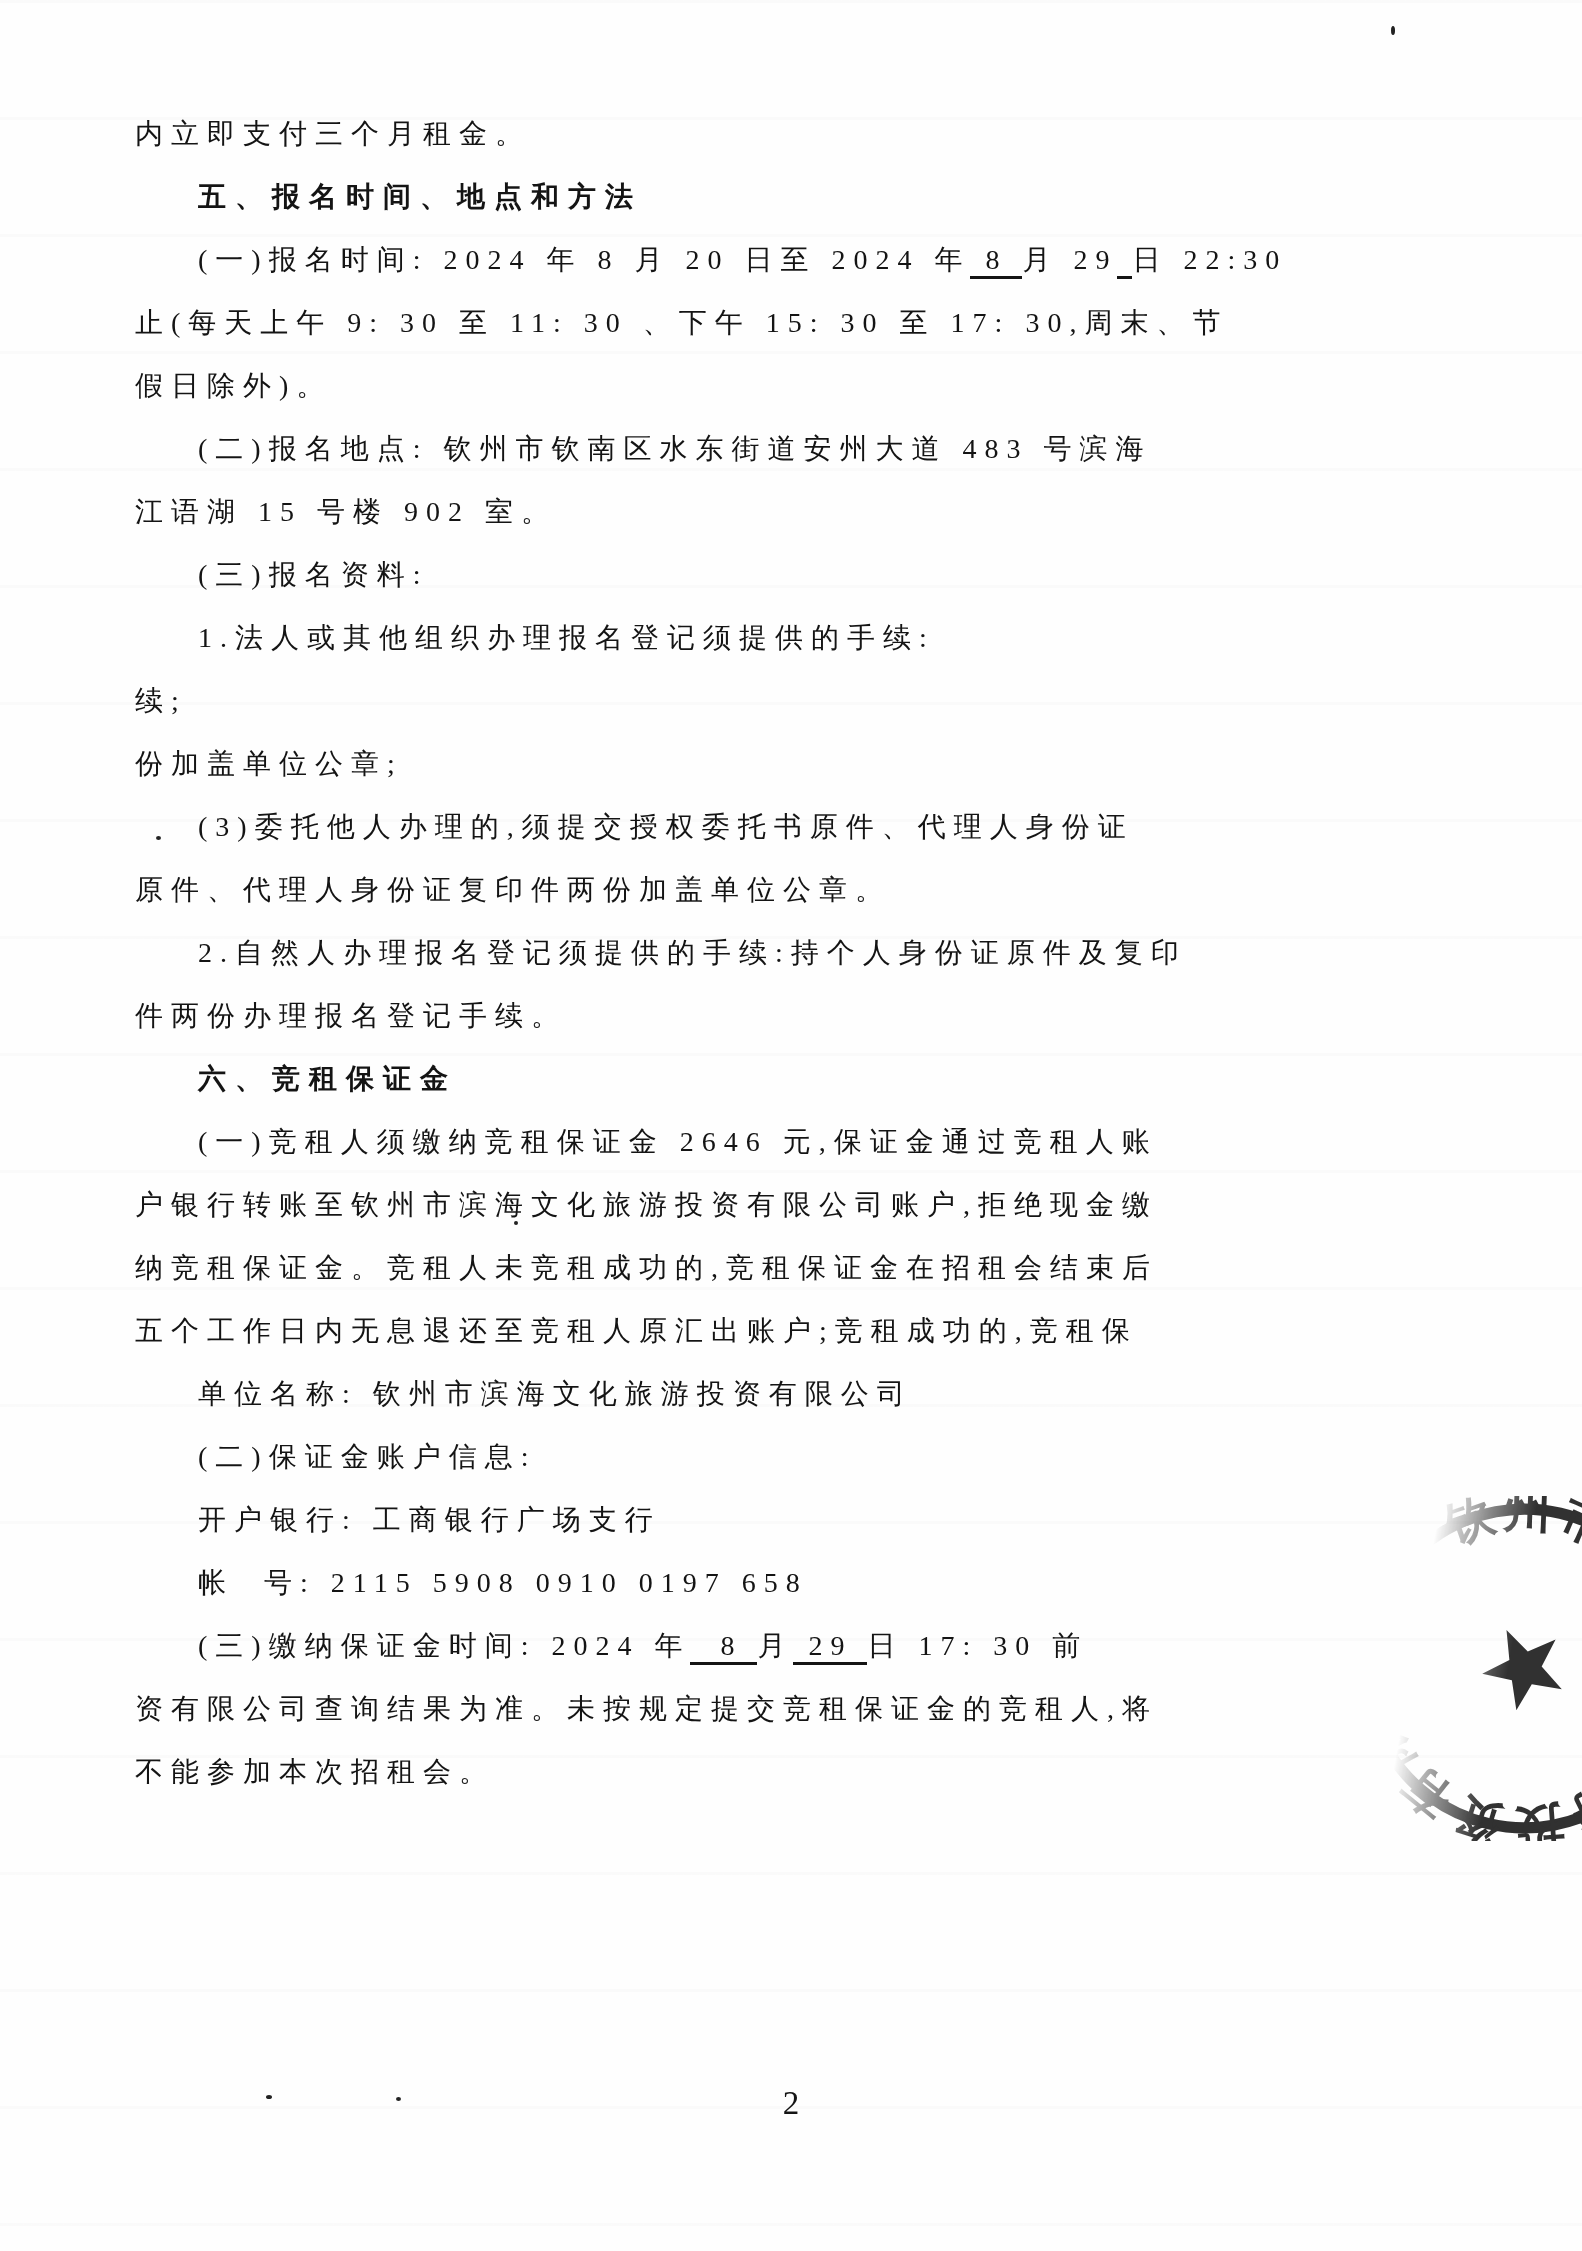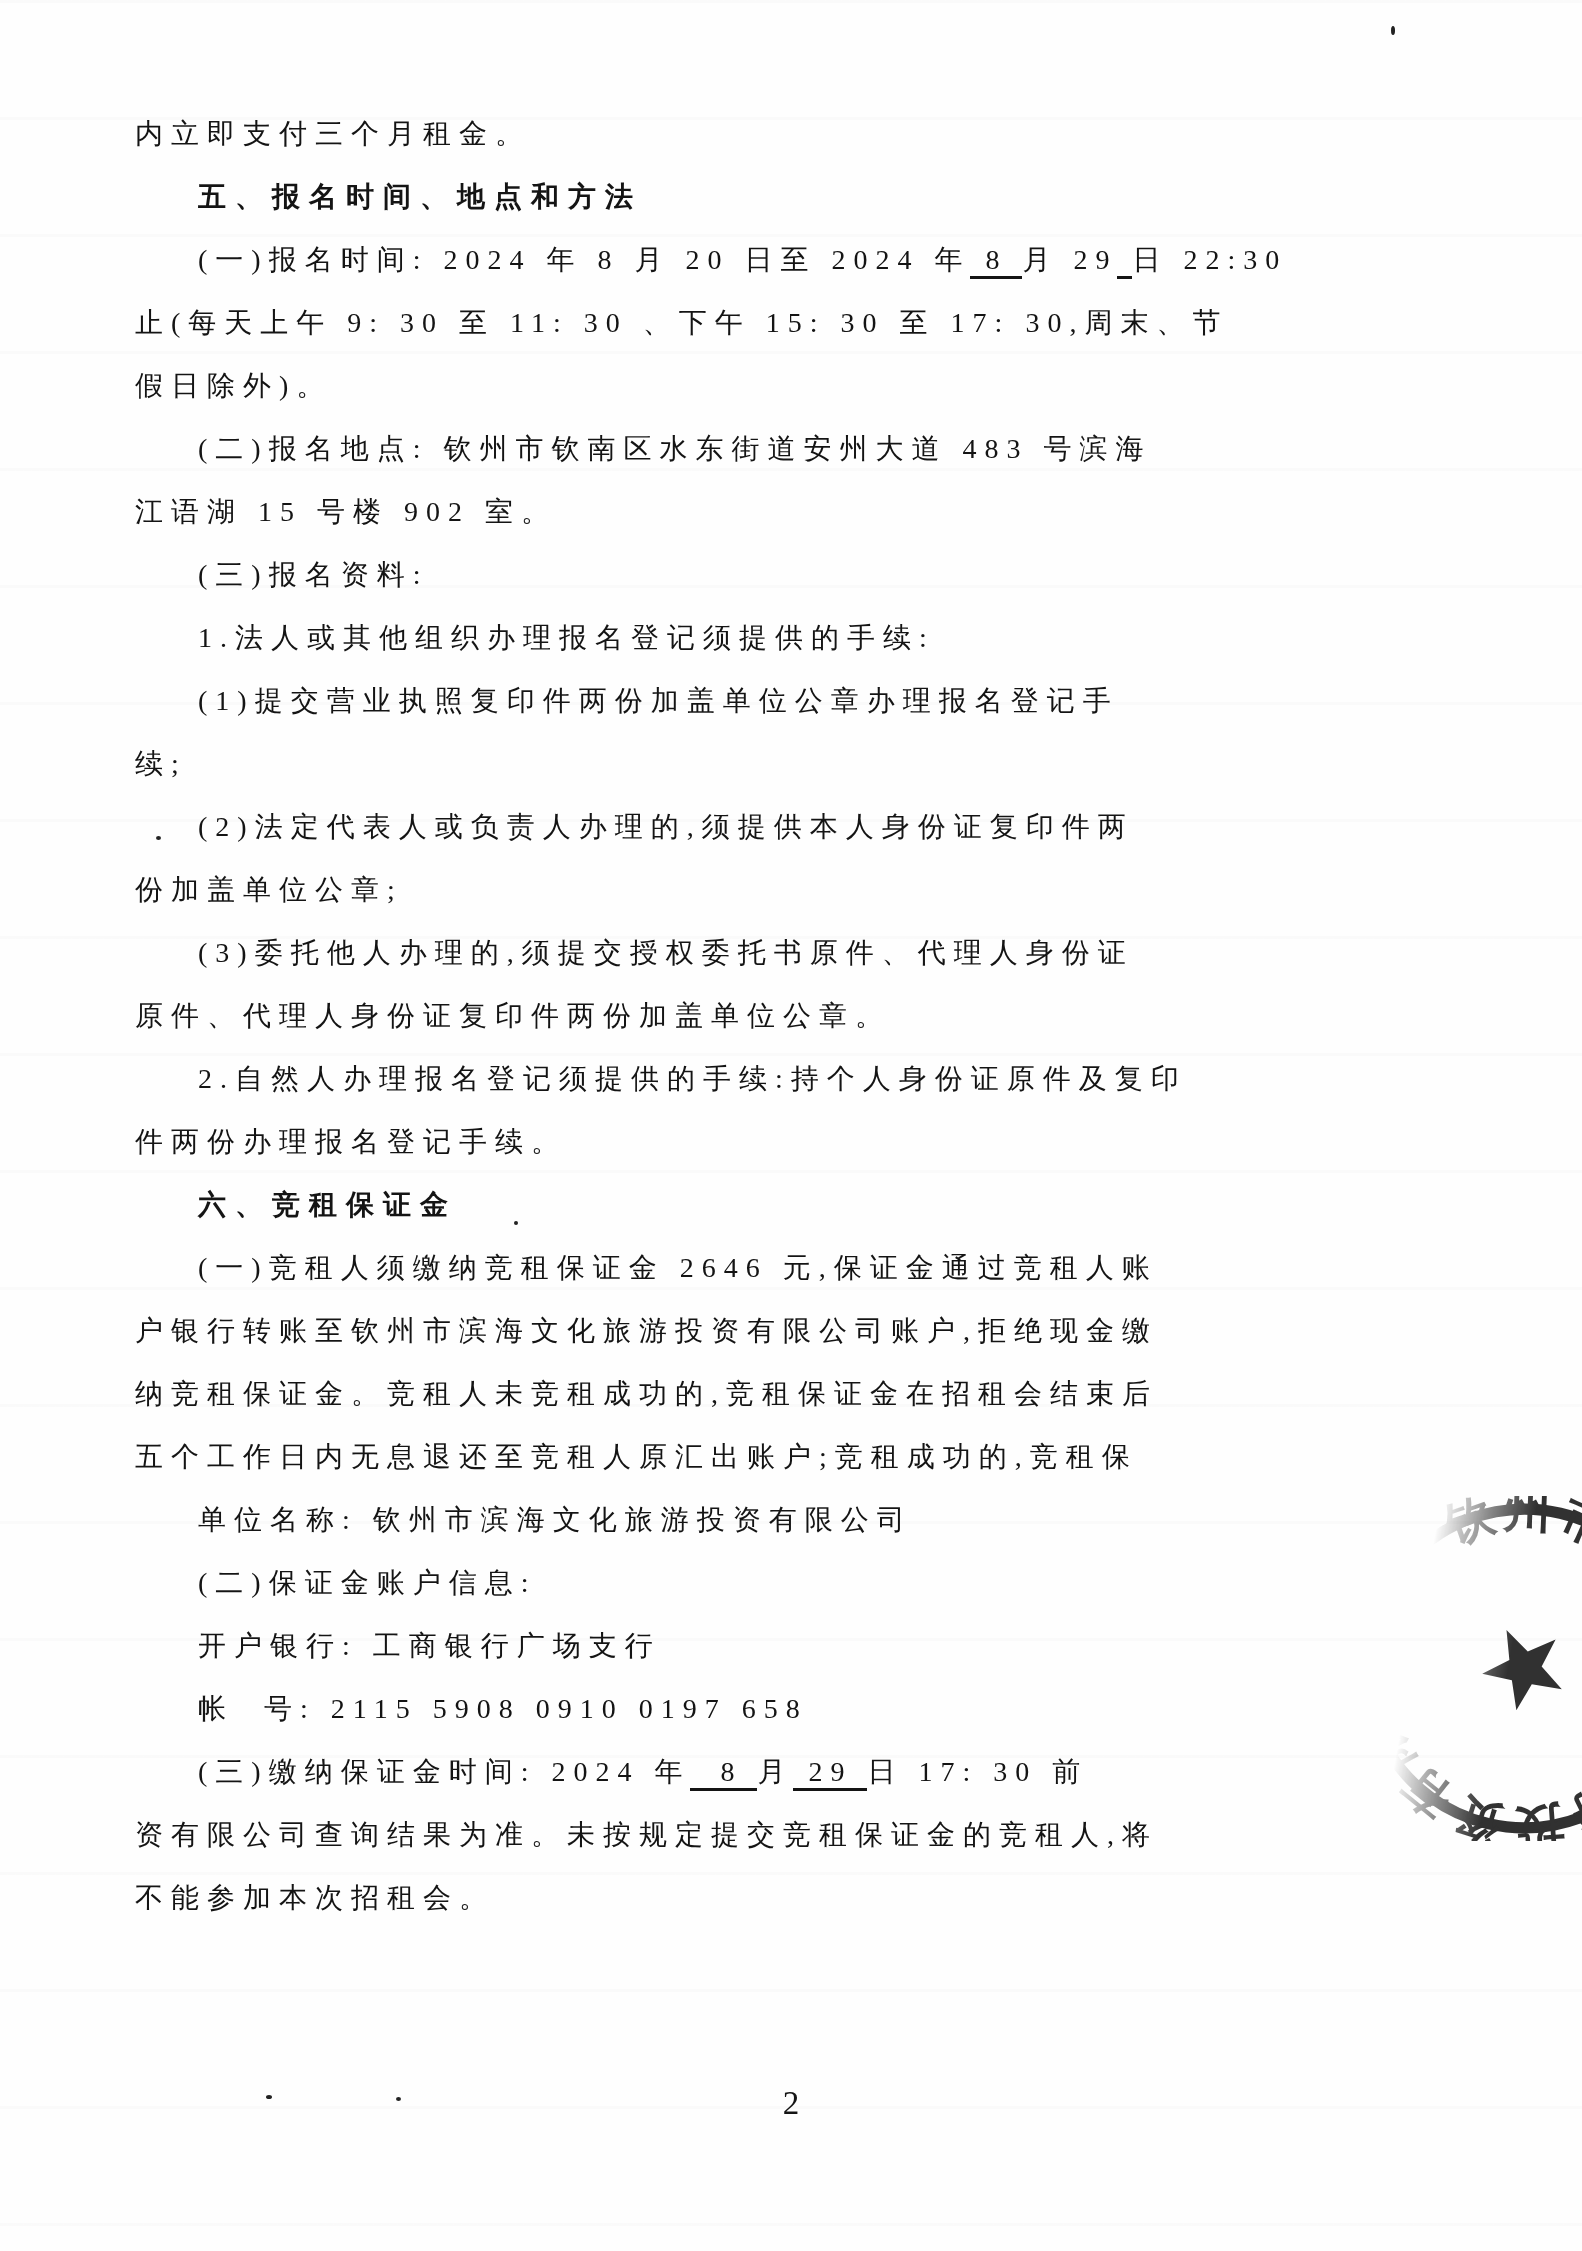--- a/index.html
+++ b/index.html
@@ -58,23 +58,21 @@
 
   <div class="line"><span class="seg">内立即支付三个月租金。</span></div>
       <div class="line indent bold"><span class="seg">五、报名时间、地点和方法</span></div>
       <div class="line indent"><span class="seg">(一)报名时间: 2024 年 8 月 20 日至 2024 年</span><span class="seg u"> 8 </span><span class="seg">月 29</span><span class="seg u"> </span><span class="seg">日 22:30</span></div>
       <div class="line"><span class="seg">止(每天上午 9: 30 至 11: 30 、下午 15: 30 至 17: 30,周末、节</span></div>
       <div class="line"><span class="seg">假日除外)。</span></div>
       <div class="line indent"><span class="seg">(二)报名地点: 钦州市钦南区水东街道安州大道 483 号滨海</span></div>
       <div class="line"><span class="seg">江语湖 15 号楼 902 室。</span></div>
       <div class="line indent"><span class="seg">(三)报名资料:</span></div>
       <div class="line indent"><span class="seg">1.法人或其他组织办理报名登记须提供的手续:</span></div>
-      <div class="line indent"><span class="seg">(1)提交营业执照复印件两份加盖单位公章办理报名登记手</span></div>
       <div class="line"><span class="seg">续;</span></div>
-      <div class="line indent"><span class="seg">(2)法定代表人或负责人办理的,须提供本人身份证复印件两</span></div>
       <div class="line"><span class="seg">份加盖单位公章;</span></div>
       <div class="line indent"><span class="seg">(3)委托他人办理的,须提交授权委托书原件、代理人身份证</span></div>
       <div class="line"><span class="seg">原件、代理人身份证复印件两份加盖单位公章。</span></div>
       <div class="line indent"><span class="seg">2.自然人办理报名登记须提供的手续:持个人身份证原件及复印</span></div>
       <div class="line"><span class="seg">件两份办理报名登记手续。</span></div>
       <div class="line indent bold"><span class="seg">六、竞租保证金</span></div>
       <div class="line indent"><span class="seg">(一)竞租人须缴纳竞租保证金 2646 元,保证金通过竞租人账</span></div>
       <div class="line"><span class="seg">户银行转账至钦州市滨海文化旅游投资有限公司账户,拒绝现金缴</span></div>
       <div class="line"><span class="seg">纳竞租保证金。竞租人未竞租成功的,竞租保证金在招租会结束后</span></div>
       <div class="line"><span class="seg">五个工作日内无息退还至竞租人原汇出账户;竞租成功的,竞租保</span></div>

